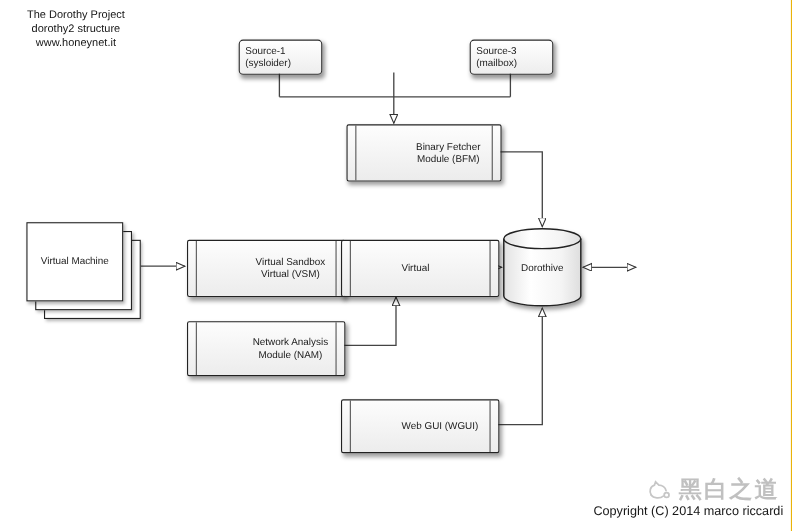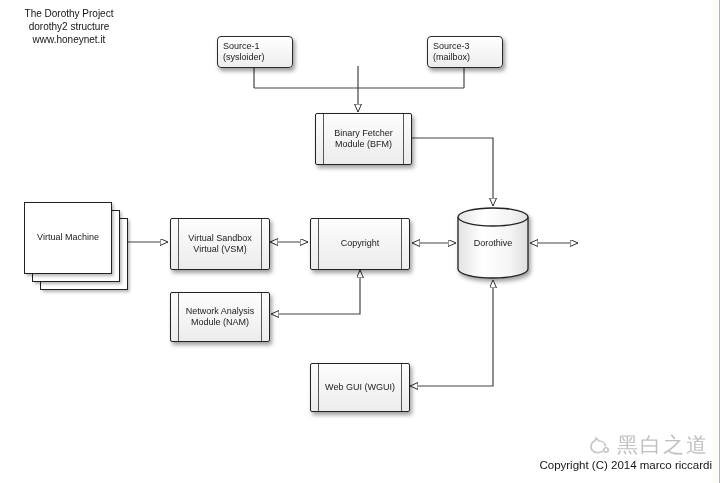--- a/index.html
+++ b/index.html
@@ -12,40 +12,40 @@
     font-size:10px;line-height:1.3;color:#141414;}
   
   .sbox{position:absolute;border:1.4px solid #2a2a2a;border-radius:4px;
     background:linear-gradient(180deg,#ffffff 0%,#ededed 100%);
     box-shadow:2px 3px 4px rgba(0,0,0,0.40);
     display:flex;align-items:center;justify-content:center;text-align:left;}
   
   .pbox{position:absolute;border:1.2px solid #222;border-radius:2px;
     background:linear-gradient(180deg,#fdfdfd 0%,#ececec 100%);
     box-shadow:2px 3px 4px rgba(0,0,0,0.38);
-    display:flex;align-items:center;justify-content:center;text-align:center;}
+    display:flex;align-items:center;text-align:center;padding-left:44px;}
   .pbox::before,.pbox::after{content:"";position:absolute;top:0;bottom:0;width:1px;background:#555;}
   .pbox::before{left:7px;}
   .pbox::after{right:7px;}
   .lbl{font-size:9px;line-height:1.25;color:#1a1a1a;padding:0 10px;}
   .sbox .lbl{padding:0 5px;}
   
   .vm-stack{position:absolute;left:24px;top:202px;width:104px;height:88px;}
   .sheet{position:absolute;width:86px;height:70px;border:1px solid #222;background:#fff;
     box-shadow:1.5px 2px 3px rgba(0,0,0,0.30);}
   .sheet.s1{left:0;top:0;z-index:3;display:flex;align-items:center;justify-content:center;text-align:center;}
   .sheet.s2{left:8px;top:8px;z-index:2;}
   .sheet.s3{left:16px;top:16px;z-index:1;}
   
   svg.overlay{position:absolute;left:0;top:0;width:720px;height:483px;}
   .db-label{position:absolute;left:458px;top:208px;width:70px;height:70px;
     display:flex;align-items:center;justify-content:center;font-size:9px;color:#1a1a1a;border-radius:24px;}
   
   .brand-row{position:absolute;right:10px;top:431px;display:flex;align-items:center;gap:5px;}
-  .brand-text{font-size:21px;letter-spacing:2px;color:#c0c0c0;font-weight:normal;
+  .brand-text{font-size:21px;letter-spacing:2px;color:#c0c0c0;font-weight:bold;
     font-family:"Liberation Sans",sans-serif;}
   .copyright{position:absolute;right:7px;top:459px;font-size:11.5px;color:#161616;
     font-family:Liberation Sans, sans-serif;}
 </style>
 </head>
 <body>
 
 <div class="canvas">
 
   <div class="title-block">
@@ -113,21 +113,21 @@
     <div class="sheet s2"></div>
     <div class="sheet s1">
       <span class="lbl">Virtual Machine</span>
     </div>
   </div>
 
   <div class="pbox" style="left:170px;top:218px;width:98px;height:50px">
     <span class="lbl">Virtual Sandbox Virtual (VSM)</span>
   </div>
   <div class="pbox" style="left:310px;top:218px;width:98px;height:50px">
-    <span class="lbl">Copyright</span>
+    <span class="lbl">Virtual</span>
   </div>
   <div class="db-label">Dorothive</div>
 
   <div class="pbox" style="left:170px;top:292px;width:98px;height:48px">
     <span class="lbl">Network Analysis Module (NAM)</span>
   </div>
 
   <div class="pbox" style="left:310px;top:363px;width:98px;height:47px">
     <span class="lbl">Web GUI (WGUI)</span>
   </div>

